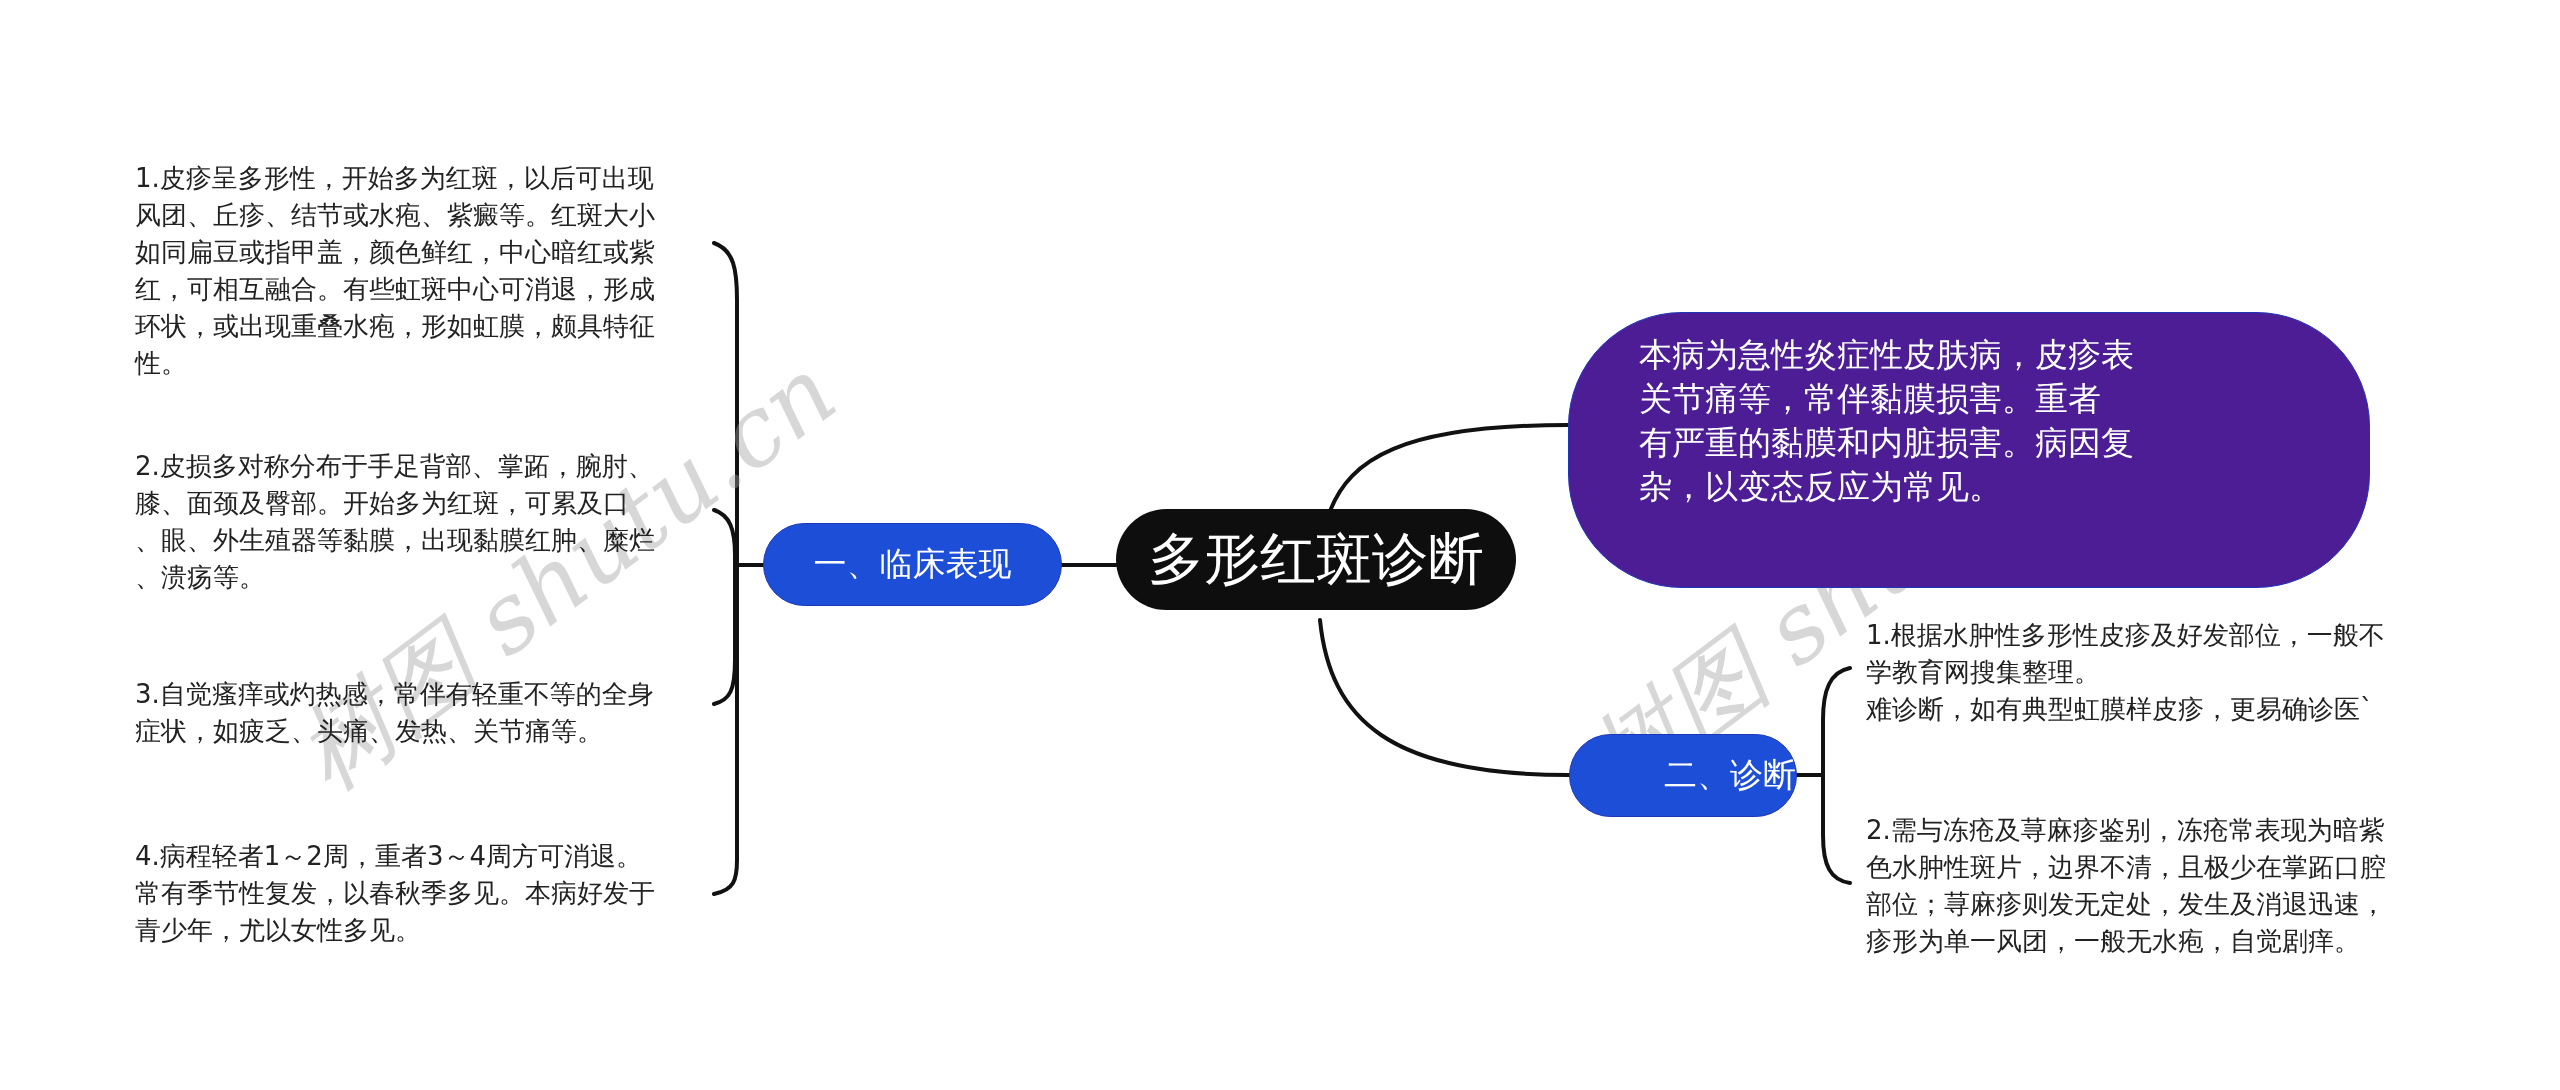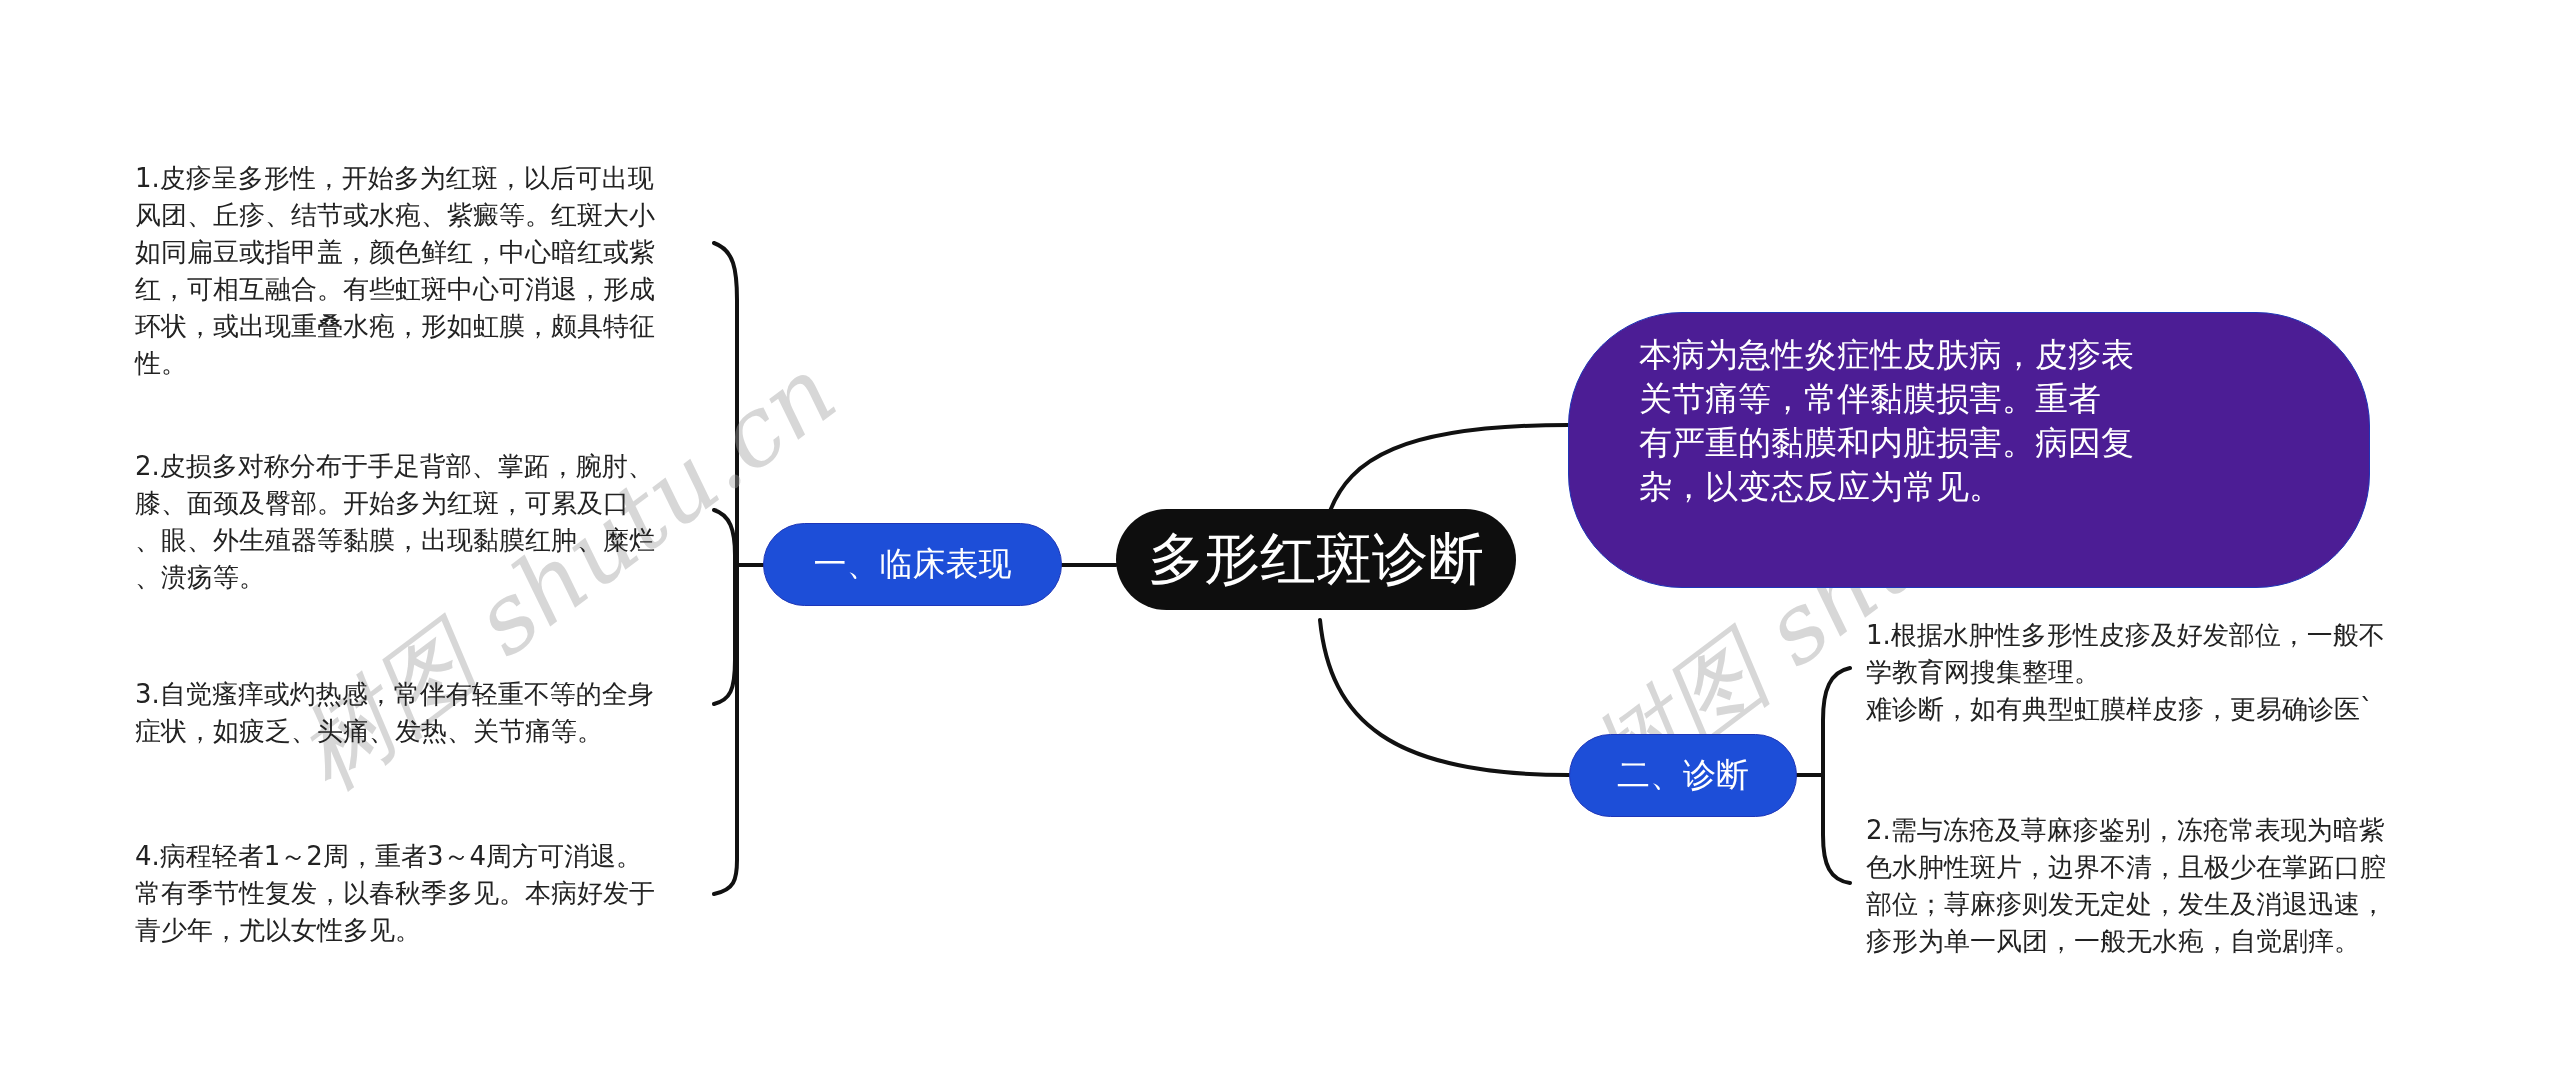--- a/index.html
+++ b/index.html
@@ -18,21 +18,21 @@
   .root {
     left: 1116px; top: 509px; width: 400px; height: 101px;
     background: #0e0e0e; border-radius: 56px;
     font-size: 56px;
   }
   .branch {
     background: #1d4ed8; border-radius: 42px; font-size: 33px;
     border: 1px solid #1e36b8;
   }
   .branch-left { left: 763px; top: 523px; width: 299px; height: 83px; }
-  .branch-right-bottom { left: 1569px; top: 734px; width: 228px; height: 83px; }
+  .branch-right-bottom { left: 1569px; top: 734px; width: 228px; height: 83px; justify-content: flex-end; }
   .summary {
     position: absolute; left: 1568px; top: 312px; width: 802px; height: 276px;
     background: #4c1d95; border-radius: 114px; box-sizing: border-box;
     padding: 20px 0 0 70px; color: #fff; font-size: 33px; line-height: 44px;
     border: 1px solid #1e36b8;
   }
   .leaf {
     position: absolute; color: #222222; font-size: 26px; line-height: 37px;
     white-space: nowrap;
   }

